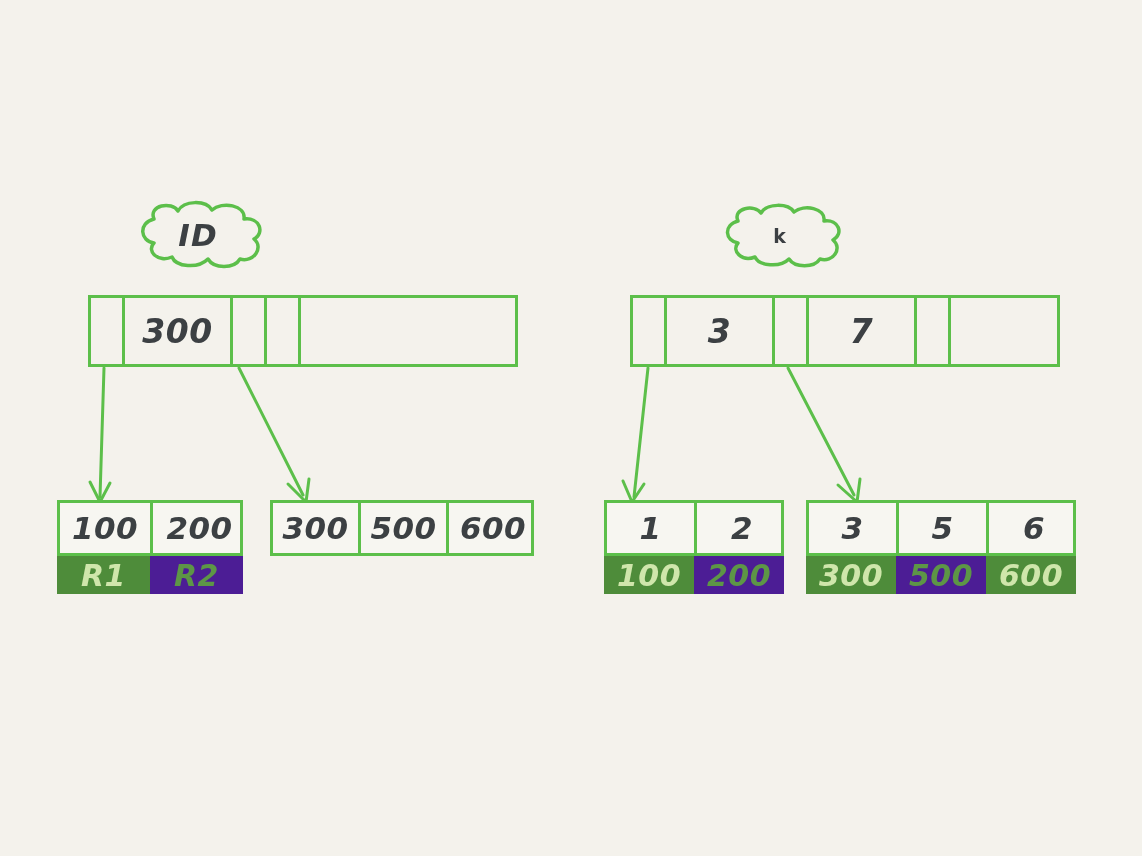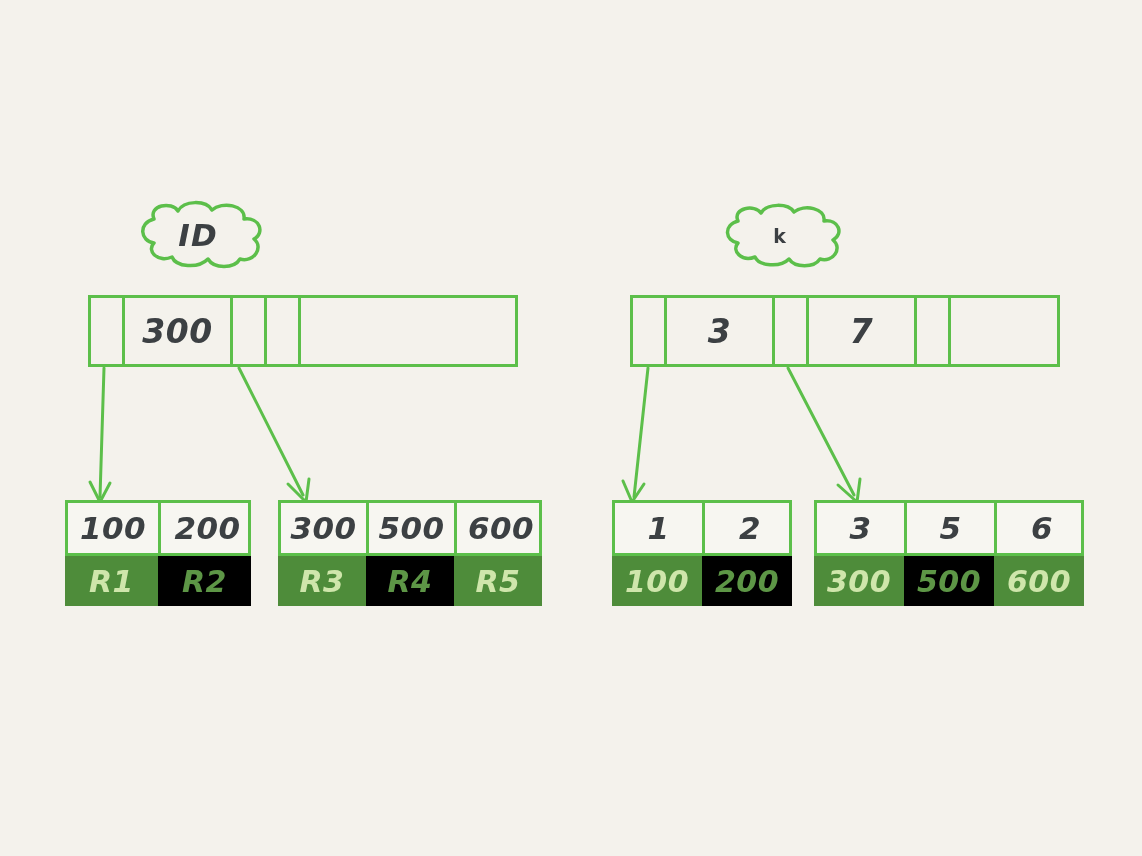--- a/index.html
+++ b/index.html
@@ -62,21 +62,20 @@
     letter-spacing: 0.5px;
   }
   .root-cell:last-child { border-right: none; }
   .root-cell.ptr { flex: 0 0 34px; }
   .root-cell.key { flex: 0 0 108px; }
   .root-cell.tail { flex: 1 1 auto; }
 
   
   .leaf {
     position: absolute;
-    margin-left: 8px;
   }
   .leaf-keys {
     display: flex;
     box-sizing: border-box;
     border: 3px solid #5cbf4a;
     background: #f7f6f1;
     height: 56px;
   }
   .leaf-key {
     box-sizing: border-box;
@@ -87,34 +86,34 @@
     color: #3c4043;
     font-size: 31px;
     font-weight: 600;
     font-style: italic;
     letter-spacing: 0.5px;
   }
   .leaf-key:last-child { border-right: none; }
 
   .leaf-recs {
     display: flex;
-    height: 50px;
+    height: 38px;
   }
   .leaf-rec {
     display: flex;
     align-items: center;
     justify-content: center;
     font-size: 30px;
     font-weight: 600;
     font-style: italic;
     letter-spacing: 0.5px;
     box-sizing: border-box;
   }
   .leaf-rec.dark { background: #4e8c3a; color: #cfe6ab; }
-  .leaf-rec.light { background: #000000; color: #5d9646; }
+  .leaf-rec.light { background: #4c1d95; color: #5d9646; }
 
   
   #arrows { position: absolute; inset: 0; overflow: visible; pointer-events: none; }
 </style>
 </head>
 <body>
 
 <div id="canvas">
 
   <svg id="arrows" viewBox="0 0 1142 856" width="1142" height="856">
@@ -169,25 +168,20 @@
       <div class="leaf-rec light" style="flex:0 0 93px;">R2</div>
     </div>
   </div>
 
   <div class="leaf" style="left:270px; top:500px; width:264px;">
     <div class="leaf-keys">
       <div class="leaf-key" style="flex:0 0 88px;">300</div>
       <div class="leaf-key" style="flex:0 0 88px;">500</div>
       <div class="leaf-key" style="flex:0 0 88px;">600</div>
     </div>
-    <div class="leaf-recs">
-      <div class="leaf-rec dark" style="flex:0 0 88px;">R3</div>
-      <div class="leaf-rec light" style="flex:0 0 88px;">R4</div>
-      <div class="leaf-rec dark" style="flex:0 0 88px;">R5</div>
-    </div>
   </div>
 
   <div class="cloud-label" style="left:712px; top:202px; width:136px; height:68px;">
     <svg viewBox="0 0 136 68" width="136" height="68">
       <path d="M26,19 C20,6 43,2 49,11 C55,1 76,1 82,10 C92,2 114,6 112,19
                C127,17 132,32 121,38 C131,46 121,61 108,57
                C102,66 83,66 77,57 C68,66 47,64 43,55
                C30,60 19,49 26,41 C13,39 11,23 26,19 Z" fill="none" stroke="#5cbf4a" stroke-width="3.5" stroke-linejoin="round" stroke-linecap="round"></path>
     </svg>
     <span class="cloud-text small">k</span>

